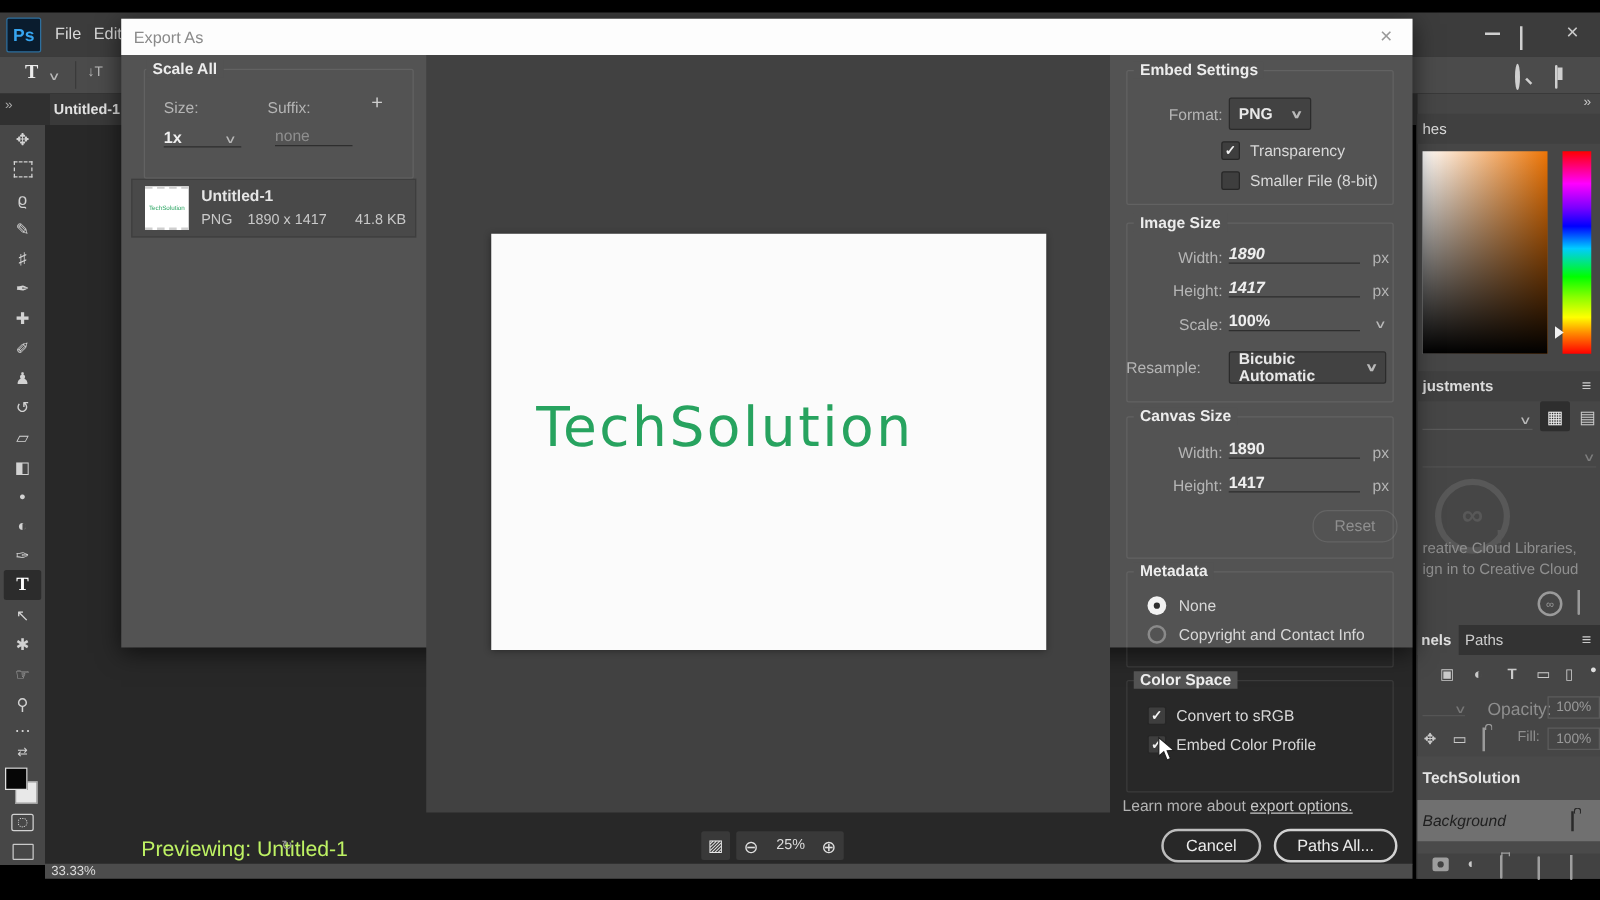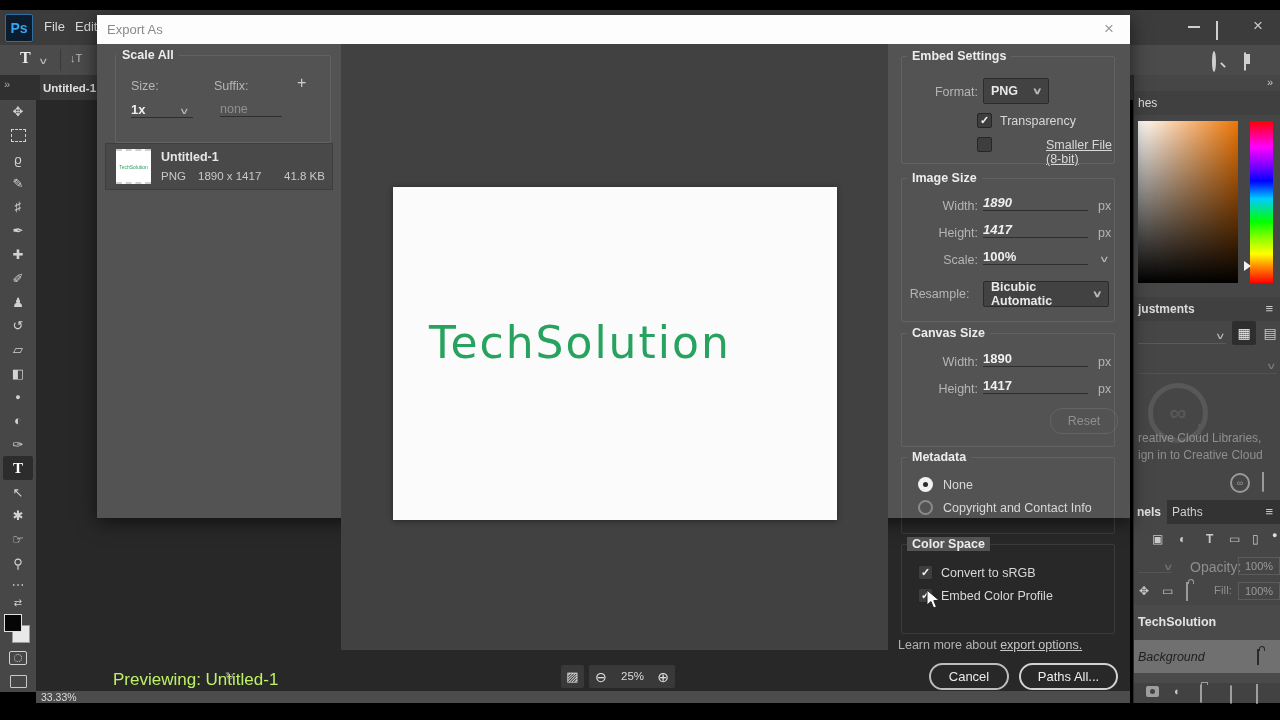--- a/index.html
+++ b/index.html
@@ -264,34 +264,34 @@
     <div class="abs sbox" style="left:804px;top:41px;width:212px;height:106px;"></div>
     <div class="abs st" style="left:810px;top:34px;">Embed Settings</div>
     <div class="abs lb" style="left:804px;top:70px;width:77px;text-align:right;">Format:</div>
     <div class="abs dd" style="left:886px;top:63px;width:66px;">
       <span>PNG</span>
       <span class="chev">∨</span>
     </div>
     <div class="abs cb checked" style="left:880px;top:98px;"></div>
     <div class="abs txt" style="left:903px;top:99px;">Transparency</div>
     <div class="abs cb" style="left:880px;top:122px;"></div>
-    <div class="abs txt" style="left:949px;top:123px;text-decoration:underline;">Smaller File (8-bit)</div>
+    <div class="abs txt" style="left:903px;top:123px;">Smaller File (8-bit)</div>
 
     <div class="abs sbox" style="left:804px;top:163px;width:212px;height:142px;"></div>
     <div class="abs st" style="left:810px;top:156px;">Image Size</div>
     <div class="abs lb" style="left:804px;top:184px;width:77px;text-align:right;">Width:</div>
     <div class="abs uf val" style="left:886px;top:180px;width:105px;font-style:italic;">1890</div>
     <div class="abs lb" style="left:1001px;top:184px;">px</div>
     <div class="abs lb" style="left:804px;top:211px;width:77px;text-align:right;">Height:</div>
     <div class="abs uf val" style="left:886px;top:207px;width:105px;font-style:italic;">1417</div>
     <div class="abs lb" style="left:1001px;top:211px;">px</div>
     <div class="abs lb" style="left:804px;top:238px;width:77px;text-align:right;">Scale:</div>
     <div class="abs uf val" style="left:886px;top:234px;width:105px;">100%</div>
     <div class="abs chev" style="left:1004px;top:239px;">∨</div>
-    <div class="abs lb" style="left:804px;top:272px;width:77px;text-align:center;">Resample:</div>
+    <div class="abs lb" style="left:804px;top:272px;width:77px;text-align:left;">Resample:</div>
     <div class="abs dd" style="left:886px;top:266px;width:126px;">
       <span>Bicubic Automatic</span>
       <span class="chev">∨</span>
     </div>
 
     <div class="abs sbox" style="left:804px;top:318px;width:212px;height:112px;"></div>
     <div class="abs st" style="left:810px;top:311px;">Canvas Size</div>
     <div class="abs lb" style="left:804px;top:340px;width:77px;text-align:right;">Width:</div>
     <div class="abs uf val" style="left:886px;top:336px;width:105px;">1890</div>
     <div class="abs lb" style="left:1001px;top:340px;">px</div>

